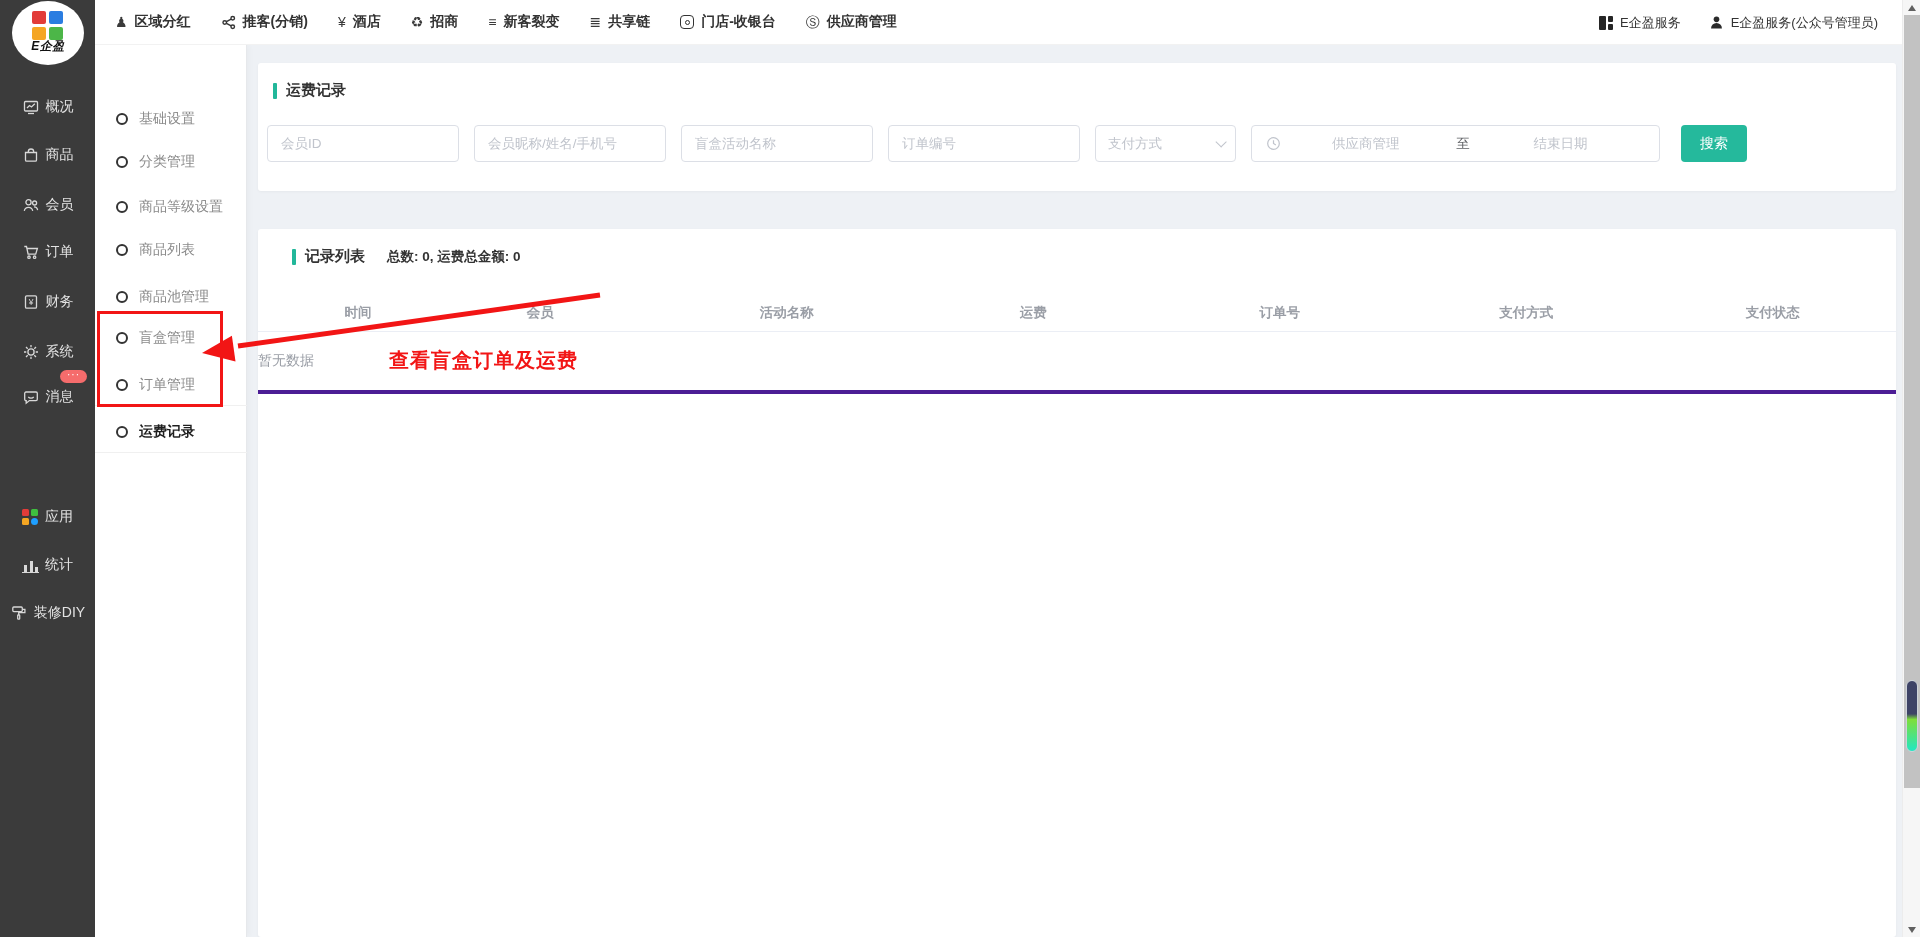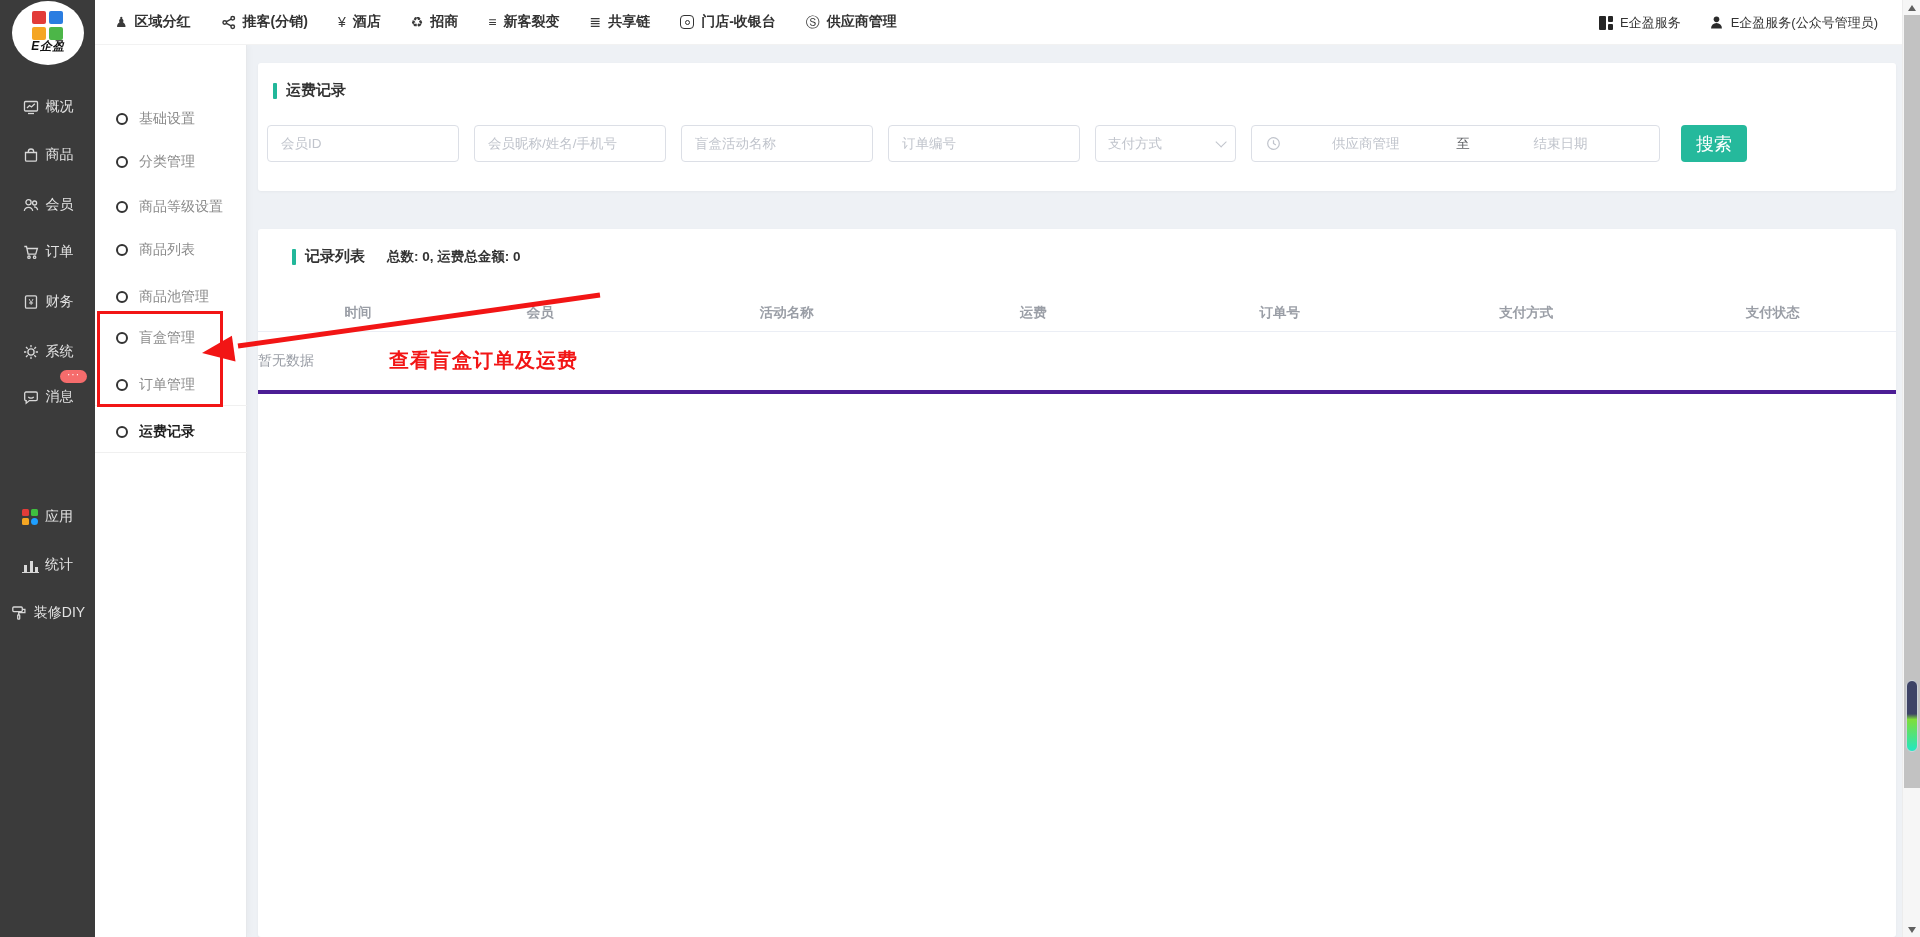--- a/index.html
+++ b/index.html
@@ -62,21 +62,21 @@
   .filters { position:absolute; left:9px; top:62px; display:flex; align-items:center; }
   .f-input { height:37px; border:1px solid #dcdfe6; border-radius:4px; padding:0 13px; font-size:13.5px; color:#606266; background:#fff; outline:none; margin-right:15px; font-family:inherit; }
   .f-input::placeholder { color:#c0c4cc; }
   .w200 { width:192px; }
   .f-select { width:141px; height:37px; border:1px solid #dcdfe6; border-radius:4px; display:flex; align-items:center; padding:0 12px; font-size:13.5px; color:#c0c4cc; cursor:pointer; margin-right:15px; background:#fff; }
   .f-select .lbl { flex:1; }
   .chev { width:8px; height:8px; border-right:1.6px solid #c0c4cc; border-bottom:1.6px solid #c0c4cc; transform:rotate(45deg) translateY(-3px); }
   .f-date { width:409px; height:37px; border:1px solid #dcdfe6; border-radius:4px; display:flex; align-items:center; padding:0 14px; font-size:13.5px; background:#fff; cursor:pointer; margin-right:21px; }
   .f-date .ph { color:#c0c4cc; flex:1; text-align:center; }
   .f-date .sep { color:#606266; padding:0 6px; }
-  .btn-search { width:66px; height:37px; background:#25b99c; border:none; border-radius:4px; color:#fff; font-size:18px; cursor:pointer; font-family:inherit; }
+  .btn-search { width:66px; height:37px; background:#25b99c; border:none; border-radius:4px; color:#fff; font-size:14px; cursor:pointer; font-family:inherit; }
 
   .thead { position:absolute; left:0; right:0; top:65px; height:38px; display:flex; align-items:center; border-bottom:1px solid #ebeef5; }
   .th { font-size:13.5px; font-weight:600; color:#9a9ea6; text-align:center; flex:1; }
   .th.c1 { flex:0 0 118px;margin-left:41px; }
   .empty-row { position:absolute; left:0; right:0; top:103px; height:62px; display:flex; align-items:center; font-size:14px; color:#9a9ea6; border-bottom:4px solid #4c1d95; }
 
   
   .anno-box { position:absolute; left:97px; top:311px; width:126px; height:96px; border:3px solid #f21515; z-index:40; pointer-events:none; }
   .anno-text { position:absolute; left:389px; top:315px; font-size:20px; font-weight:bold; color:#f21515; z-index:40; letter-spacing:1px; pointer-events:none;margin-top:32px; }
   .anno-arrow { position:absolute; left:150px; top:285px; z-index:40; pointer-events:none; }

